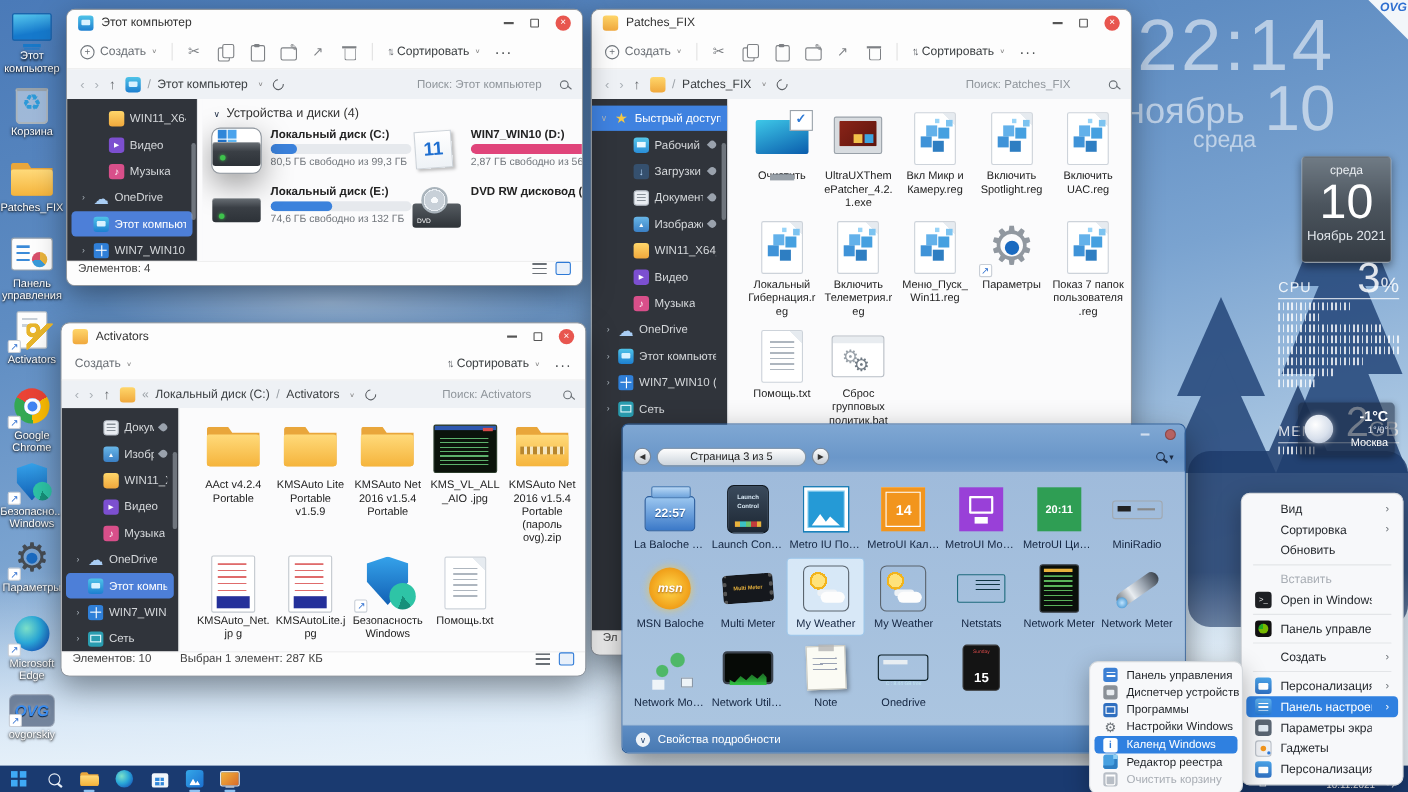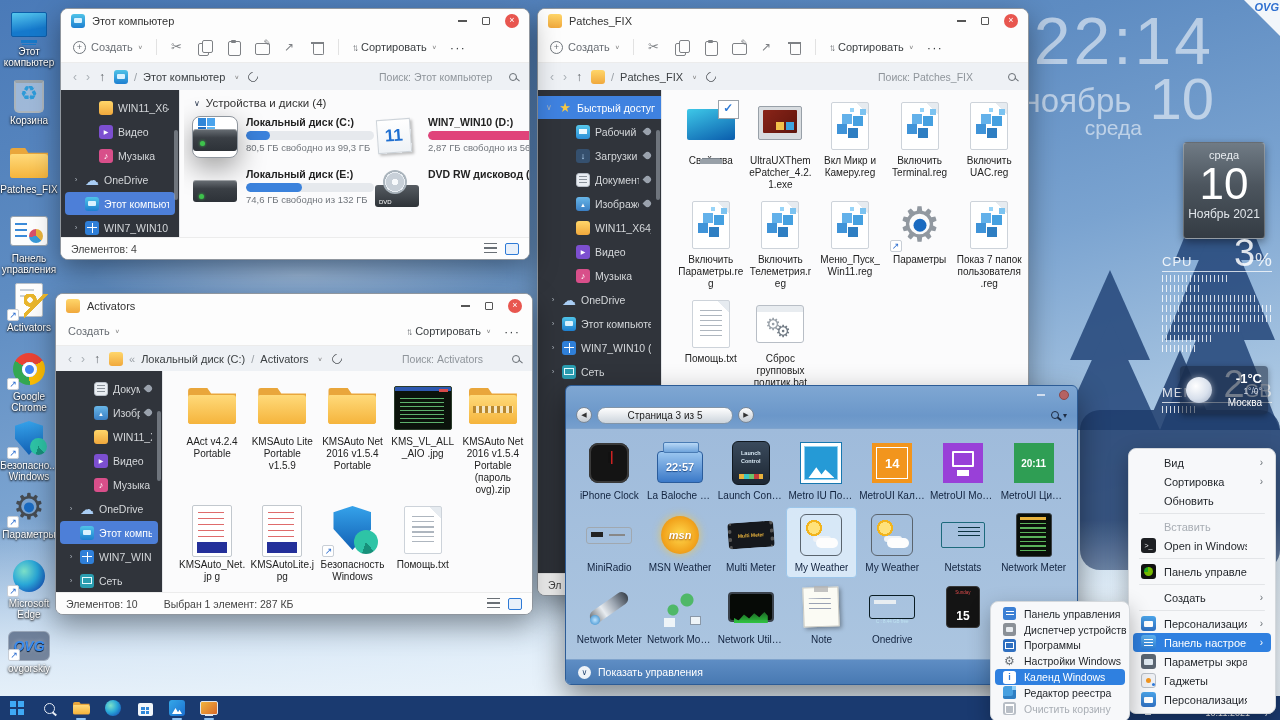--- a/index.html
+++ b/index.html
@@ -112,21 +112,21 @@
   .nav-item.sel{background:#4d7fd8;color:#fff}
   .nav-item.sel-blue{background:#3f82e0;color:#fff;margin:1px 0;border-radius:0}
   .nav-item.ind{padding-left:21px}
   .nav-exp{width:8px;font-size:8px;color:#aab2ba;flex:none;text-align:center}
   .nav-label{overflow:hidden;text-overflow:clip}
   .pinm{display:none;margin-left:auto;width:7px;height:7px;border-radius:50% 50% 50% 0;transform:rotate(45deg);background:#9aa2ad;flex:none}
   .pinned .pinm{display:block}
   .sscroll{position:absolute;right:1px;top:40px;width:4px;height:70px;border-radius:2px;background:#9aa2aa;opacity:.6}
   .vdiv{width:5px;background:#fbfbfc;border-left:1px solid #e4e6e9;flex:none}
   .content{flex:1;min-width:0;position:relative;overflow:hidden}
-  .status{height:22px;border-top:1px solid #ececec;display:flex;align-items:center;gap:26px;padding:0 10px;font-size:10.5px;color:#444;background:#fdfdfd;flex:none}
+  .status{height:22px;border-top:1px solid #ececec;display:flex;align-items:flex-start;gap:26px;padding:0 10px;font-size:10.5px;color:#444;background:#fdfdfd;flex:none}
   .svright{margin-left:auto;display:flex;gap:8px;align-items:center}
   .sv1{width:13px;height:11px;background:repeating-linear-gradient(180deg,#6a7076 0 1.5px,transparent 1.5px 4.5px)}
   .sv2{width:14px;height:12px;border:1.5px solid #2e7ad6;border-radius:2px;background:#e8f0fa}
   
   .si{width:14px;height:14px;border-radius:3px;display:inline-flex;align-items:center;justify-content:center;flex:none;position:relative;font-size:9px;color:#fff}
   .si-folder{background:linear-gradient(#ffd66a,#f0a83c)}
   .si-video{background:#7c4fd0}.si-video::before{content:"▶";font-size:6px}
   .si-music{background:#d84f8a}.si-music::before{content:"♪";font-size:9px}
   .si-cloud{background:transparent}.si-cloud::before{content:"☁";font-size:14px;color:#a9cdf4}
   .si-pc{background:linear-gradient(#4fc3e8,#1d7fd0)}.si-pc::before{content:"";width:8px;height:5px;background:#d9f2ff;border-radius:1px}
@@ -586,41 +586,41 @@
         </div>
         </div>
       <div class="sscroll"></div>
     </div>
     <div class="vdiv"></div>
     <div class="content">
       <div class="files" style="grid-template-columns:repeat(5,1fr)">
 
           <div class="file">
           <span class="fi fi-mon-check"></span>
-          <span class="fname">Свойства</span>
+          <span class="fname">Очистить</span>
         </div>
           <div class="file">
           <span class="fi fi-exe"></span>
           <span class="fname">UltraUXThemePatcher_4.2.1.exe</span>
         </div>
           <div class="file">
           <span class="fi fi-reg"></span>
           <span class="fname">Вкл Микр и Камеру.reg</span>
         </div>
           <div class="file">
           <span class="fi fi-reg"></span>
-          <span class="fname">Включить Terminal.reg</span>
+          <span class="fname">Включить Spotlight.reg</span>
         </div>
           <div class="file">
           <span class="fi fi-reg"></span>
           <span class="fname">Включить UAC.reg</span>
         </div>
           <div class="file">
           <span class="fi fi-reg"></span>
-          <span class="fname">Включить Параметры.reg</span>
+          <span class="fname">Локальный Гибернация.reg</span>
         </div>
           <div class="file">
           <span class="fi fi-reg"></span>
           <span class="fname">Включить Телеметрия.reg</span>
         </div>
           <div class="file">
           <span class="fi fi-reg"></span>
           <span class="fname">Меню_Пуск_Win11.reg</span>
         </div>
           <div class="file">
@@ -965,27 +965,20 @@
     <span class="gprev">◀</span>
     <span class="gpill">Страница 3 из 5</span>
     <span class="gnext">▶</span>
     <span class="gsearch">
         <span class="gmag"></span>
         <span class="gcaret">▾</span>
       </span>
   </div>
   <div class="gbody">
 
-  <div class="gcell">
-      <span class="gi g-iphone">
-        <span class="gt"></span>
-        <span class="gt2"></span>
-      </span>
-      <span class="gname">iPhone Clock</span>
-    </div>
       <div class="gcell">
       <span class="gi g-baloche">
         <span class="gt">22:57</span>
         <span class="gt2">30/09/2007</span>
       </span>
       <span class="gname">La Baloche Clock</span>
     </div>
       <div class="gcell">
       <span class="gi g-launch">
         <span class="gt">Launch
@@ -1027,21 +1020,21 @@
         <span class="gt"></span>
         <span class="gt2"></span>
       </span>
       <span class="gname">MiniRadio</span>
     </div>
       <div class="gcell">
       <span class="gi g-msn">
         <span class="gt">msn</span>
         <span class="gt2"></span>
       </span>
-      <span class="gname">MSN Weather</span>
+      <span class="gname">MSN Baloche</span>
     </div>
       <div class="gcell">
       <span class="gi g-multi">
         <span class="gt">Multi Meter</span>
         <span class="gt2"></span>
       </span>
       <span class="gname">Multi Meter</span>
     </div>
       <div class="gcell sel">
       <span class="gi g-weather">
@@ -1109,21 +1102,21 @@
       <div class="gcell">
       <span class="gi g-cal15">
         <span class="gt">15</span>
         <span class="gt2">Sunday</span>
       </span>
       <span class="gname"></span>
     </div>
     </div>
   <div class="gfoot">
     <span class="gchev">∨</span>
-    <span>Показать управления</span>
+    <span>Свойства подробности</span>
   </div>
 </div>
 
 <div class="cmenu" style="left:1128px;top:448px;width:148px">
 
 <div class="cm-row">
     <span class="mi"></span>
     <span class="cm-label">Вид</span>
     <span class="cm-arrow">›</span>
   </div>

